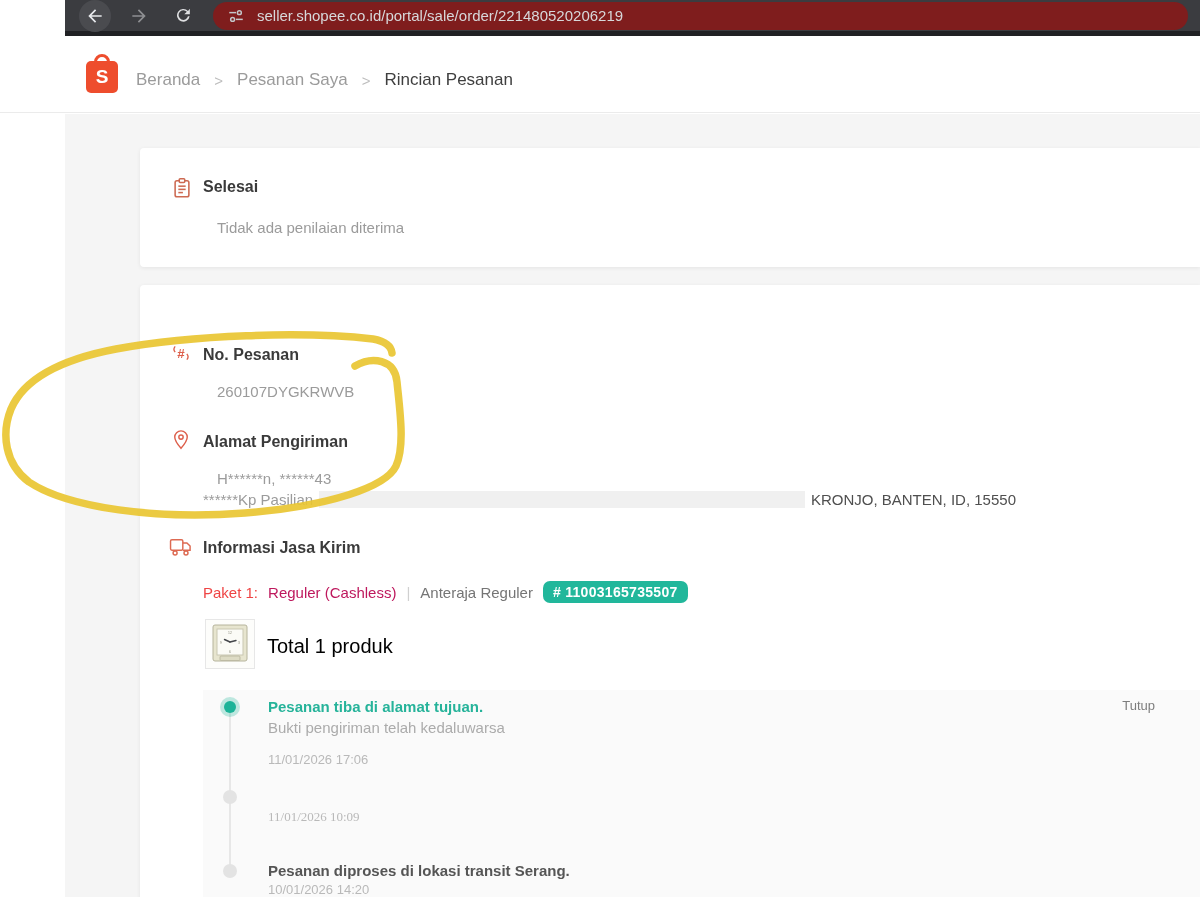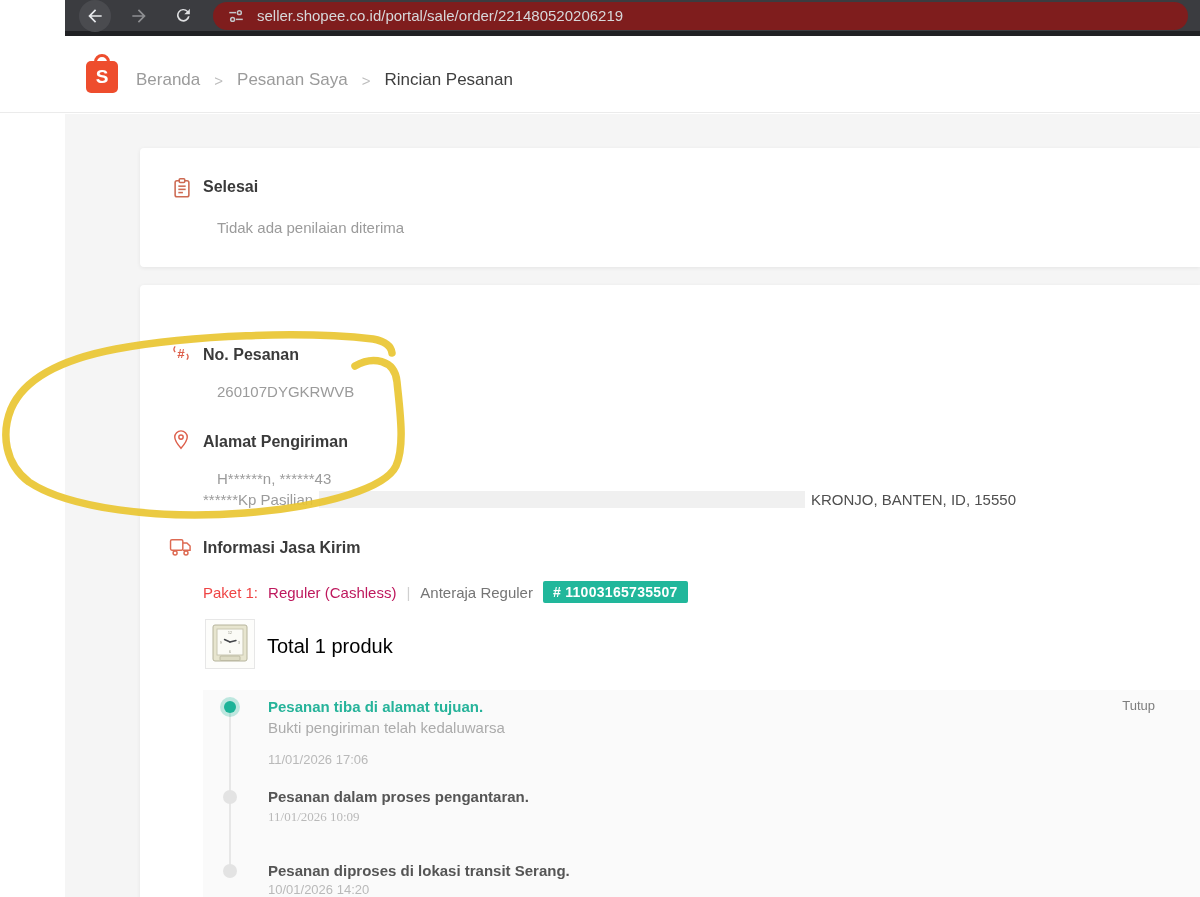--- a/index.html
+++ b/index.html
@@ -42,21 +42,21 @@
   .addr-row2 .redact { flex:1; height:17px; background:#f0f0f0; margin-left:6px; }
   .addr-row2 .region { font-size:15px; color:#4f4f4f; white-space:nowrap; margin:0 0 0 6px; }
   .addr-row2 .tail { width:184px; flex:0 0 auto; }
 
   
   .paket-row { position:absolute; left:63px; top:296px; display:flex; align-items:center; font-size:15px; }
   .paket-row .lbl { font-weight:normal; color:#ef4444; margin-right:10px; }
   .paket-row .svc { color:#be185d; }
   .paket-row .pipe { color:#d0d0d0; margin:0 10px; }
   .paket-row .courier { color:#757575; }
-  .badge { margin-left:10px; background:#21b79b; color:#fff; font-size:14px; font-weight:600; padding:3px 10px; border-radius:2px; letter-spacing:0.3px; }
+  .badge { margin-left:10px; background:#21b79b; color:#fff; font-size:14px; font-weight:600; padding:3px 10px; border-radius:7px; letter-spacing:0.3px; }
 
   
   .thumb { position:absolute; left:65px; top:334px; width:50px; height:50px; border:1px solid #e7e7e7; background:#fdfdfb; display:flex; align-items:center; justify-content:center; }
   .total-produk { position:absolute; left:127px; top:350px; font-size:20px; color:#000000; }
 
   
   .timeline { position:absolute; left:63px; top:405px; right:0; height:235px+; bottom:0; background:#fafafa; }
   .tl-connector { position:absolute; left:26px; top:20px; width:2px; height:164px; background:#e7e7e7; }
   .tl-dot-active { position:absolute; left:17px; top:7px; width:20px; height:20px; border-radius:50%; background:rgba(33,183,155,0.28); }
   .tl-dot-active::after { content:""; position:absolute; left:4px; top:4px; width:12px; height:12px; border-radius:50%; background:#1cb398; }
@@ -199,21 +199,20 @@
     <div class="timeline" style="bottom:0;">
       <div class="tl-close">Tutup</div>
       <div class="tl-connector"></div>
 
       <div class="tl-dot-active"></div>
       <div class="tl-title active" style="top:8px;">Pesanan tiba di alamat tujuan.</div>
       <div class="tl-sub" style="top:29px;">Bukti pengiriman telah kedaluwarsa</div>
       <div class="tl-time" style="top:62px;">11/01/2026 17:06</div>
 
       <div class="tl-dot" style="top:100px;"></div>
-      <div class="tl-title past" style="top:98px;">Pesanan dalam proses pengantaran.</div>
       <div class="tl-time" style="top:119px;font-family:Liberation Serif, serif;">11/01/2026 10:09</div>
 
       <div class="tl-dot" style="top:174px;"></div>
       <div class="tl-title past" style="top:172px;">Pesanan diproses di lokasi transit Serang.</div>
       <div class="tl-time" style="top:192px;">10/01/2026 14:20</div>
     </div>
   </div>
 
   <svg class="annotation" viewBox="0 0 1200 897">
     <path d="M355 366 C 372 356, 395 359, 397 382

